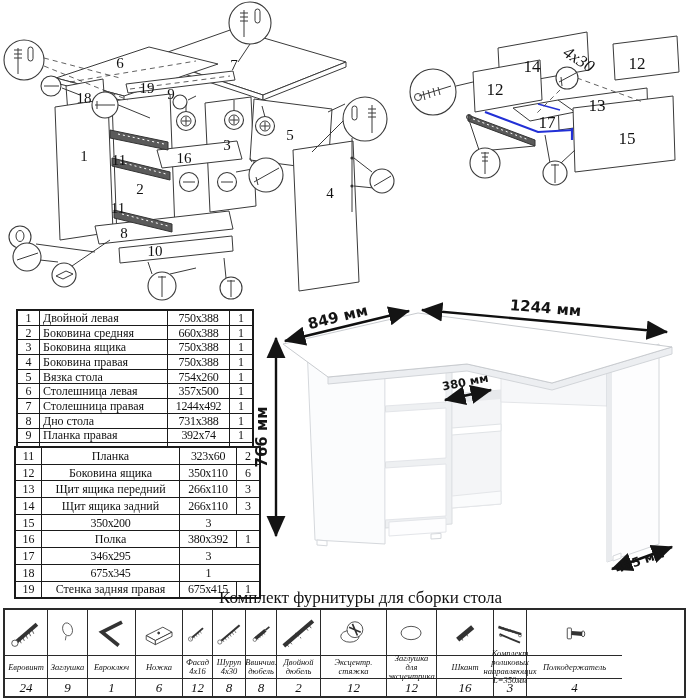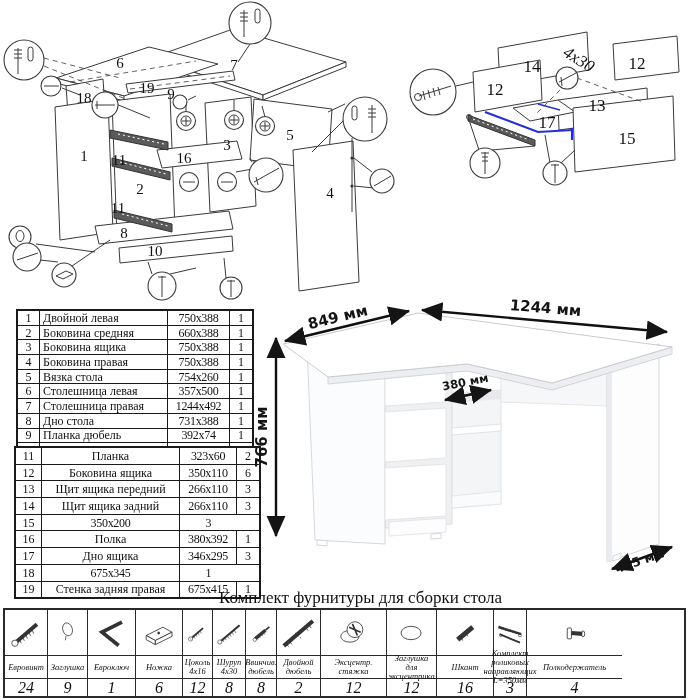--- a/index.html
+++ b/index.html
@@ -34,21 +34,21 @@
   .hw-col:nth-of-type(3){width:48px}.hw-col:nth-of-type(4){width:47px}
   .hw-col:nth-of-type(5){width:30px}.hw-col:nth-of-type(6){width:33px}
   .hw-col:nth-of-type(7){width:31px}.hw-col:nth-of-type(8){width:44px}
   .hw-col:nth-of-type(9){width:66px}.hw-col:nth-of-type(10){width:50px}
   .hw-col:nth-of-type(11){width:57px}.hw-col:nth-of-type(12){width:33px}
   .hw-col:nth-of-type(13){width:95px}.hw-col:nth-of-type(14){width:62px}
   .hw-icon-cell{height:45px;border-bottom:1px solid #2a2a2a;display:flex;align-items:center;justify-content:center;}
   .hw-svg{width:90%;height:40px;}
   .hw-name{height:23px;border-bottom:1px solid #2a2a2a;display:flex;align-items:center;justify-content:center;
            text-align:center;font-size:8.5px;line-height:1.06;padding:0 1px;box-sizing:border-box;}
-  .hw-qty{height:17px;display:flex;align-items:center;justify-content:center;font-size:16px;}
+  .hw-qty{height:17px;display:flex;align-items:center;justify-content:center;font-size:13px;}
 
   
   .ln{stroke:#3a3a3a;stroke-width:1;fill:none;}
   .panel{fill:#fff;stroke:#3a3a3a;stroke-width:1;}
   .dash{stroke:#3a3a3a;stroke-width:0.8;fill:none;stroke-dasharray:5,4;}
   .callout{fill:#fff;stroke:#3a3a3a;stroke-width:1.1;}
   .numlbl{font-family:"Liberation Serif",serif;font-size:15px;fill:#111;}
   .numlbl2{font-family:"Liberation Serif",serif;font-size:17px;fill:#111;}
   .bluezip{stroke:#2230d6;fill:none;}
   .dim{stroke:#101010;stroke-width:2.4;fill:none;}
@@ -340,21 +340,21 @@
 
       <div class="pt-row">
         <div class="pt-num">8</div>
         <div class="pt-name">Дно стола</div>
         <div class="pt-size">731x388</div>
         <div class="pt-qty">1</div>
       </div>
 
       <div class="pt-row">
         <div class="pt-num">9</div>
-        <div class="pt-name">Планка дюбель</div>
+        <div class="pt-name">Планка правая</div>
         <div class="pt-size">392x74</div>
         <div class="pt-qty">1</div>
       </div>
 
       <div class="pt-row">
         <div class="pt-num">10</div>
         <div class="pt-name">Цоколь</div>
         <div class="pt-size">731x74</div>
         <div class="pt-qty">1</div>
       </div>
@@ -397,21 +397,20 @@
 
       <div class="pt-row">
         <div class="pt-num">16</div>
         <div class="pt-name">Полка</div>
         <div class="pt-size">380x392</div>
         <div class="pt-qty">1</div>
       </div>
 
       <div class="pt-row">
         <div class="pt-num">17</div>
-        <div class="pt-name">Дно ящика</div>
         <div class="pt-size">346x295</div>
         <div class="pt-qty">3</div>
       </div>
 
       <div class="pt-row">
         <div class="pt-num">18</div>
         <div class="pt-size">675x345</div>
         <div class="pt-qty">1</div>
       </div>
 
@@ -534,21 +533,21 @@
         <div class="hw-icon-cell">
           <svg viewBox="0 0 48 48" class="hw-svg">
             <g stroke="#333" fill="none">
       <line x1="13" y1="34" x2="35" y2="15" stroke-width="3.5"></line>
       <path d="M17,29 L20,34 M21,26 L24,31 M25,23 L28,28 M29,20 L32,25" stroke-width="1"></path>
       <circle cx="12" cy="35" r="4" fill="#fff"></circle>
       <path d="M10,33 L14,37"></path>
     </g>
           </svg>
         </div>
-        <div class="hw-name">Цоколь 4x16</div>
+        <div class="hw-name">Фасад 4x16</div>
         <div class="hw-qty">12</div>
       </div>
 
       <div class="hw-col">
         <div class="hw-icon-cell">
           <svg viewBox="0 0 48 48" class="hw-svg">
             <g stroke="#333" fill="none">
       <line x1="8" y1="39" x2="41" y2="11" stroke-width="3.5"></line>
       <path d="M12,34 L15,39 M16,31 L19,36 M20,28 L23,33 M24,25 L27,30 M28,22 L31,27 M32,19 L35,24" stroke-width="1"></path>
       <circle cx="8" cy="39" r="3.5" fill="#fff"></circle>

